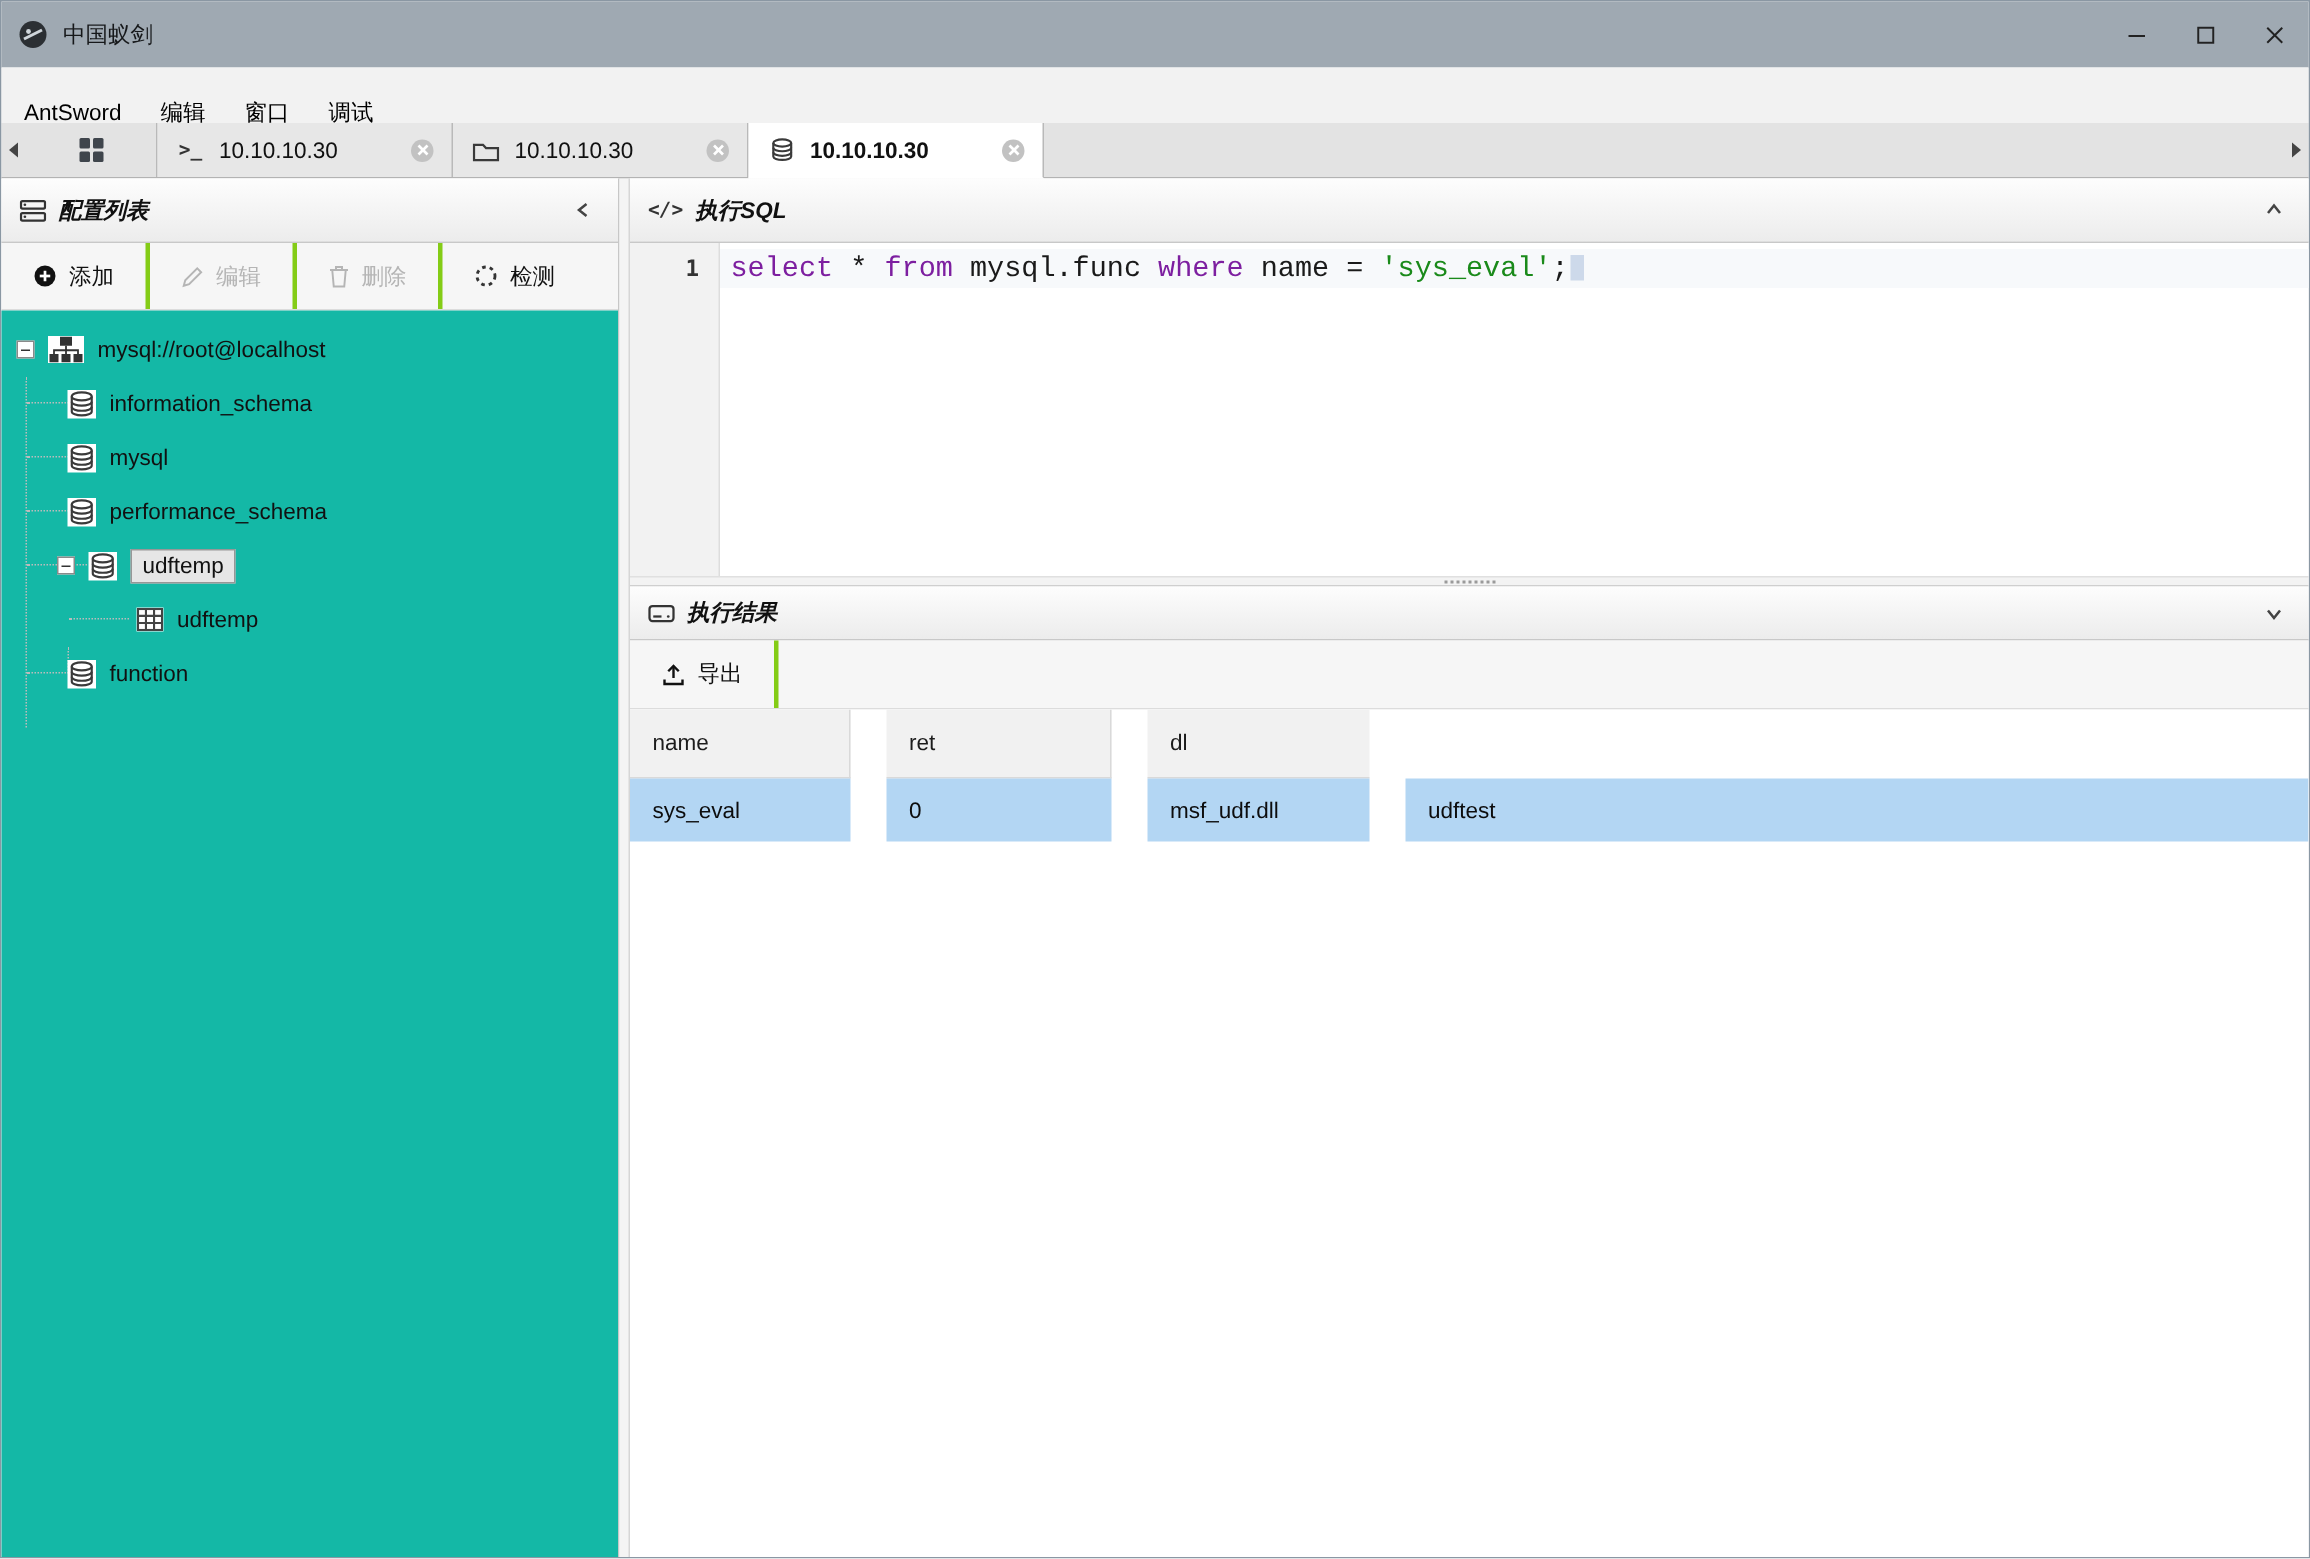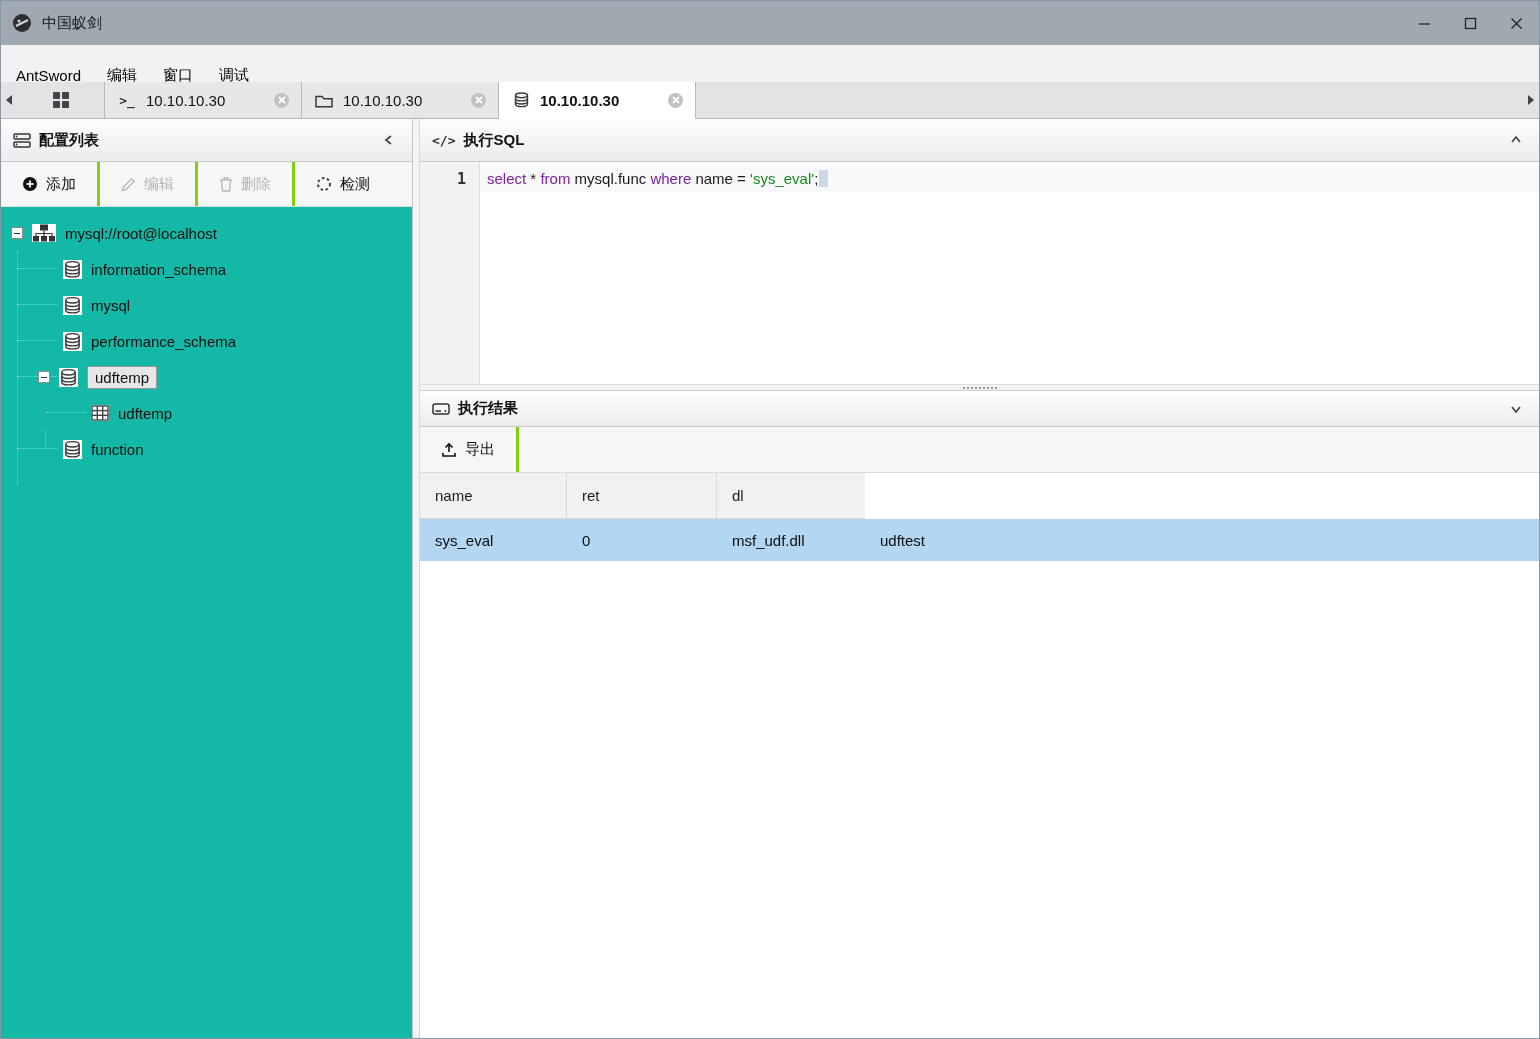--- a/index.html
+++ b/index.html
@@ -36,68 +36,68 @@
   .tab-close svg { stroke:#fff; stroke-width:1.8; }
   .tabbar .spacer { flex:1; }
 
   
   .main { flex:1; display:flex; min-height:0; }
   .left-panel { width:412px; flex:none; display:flex; flex-direction:column; border-right:1px solid #c7c7c7; background:#fff; }
   .v-splitter { width:7px; flex:none; background:#f4f4f4; border-right:1px solid #d6d6d6; cursor:col-resize; }
   .right-panel { flex:1; display:flex; flex-direction:column; min-width:0; background:#fff; }
 
   
-  .panel-header { height:43px; flex:none; background:linear-gradient(#fdfdfd,#ececec); border-bottom:1px solid #c8c8c8; display:flex; align-items:center; gap:8px; padding:0 12px; font-weight:bold; }
+  .panel-header { height:43px; flex:none; background:linear-gradient(#fdfdfd,#ececec); border-bottom:1px solid #c8c8c8; display:flex; align-items:center; gap:8px; padding:0 12px; font-weight:bold;font-style:italic; }
   .panel-header.small { height:36px; }
   .header-chevron { margin-left:auto; display:flex; align-items:center; justify-content:center; width:22px; height:22px; }
   .header-chevron svg { stroke:#444; stroke-width:1.7; fill:none; }
   .code-glyph { font-family:"DejaVu Sans Mono",monospace; font-size:13px; font-weight:bold; color:#333; }
 
   .toolbar { height:45px; flex:none; background:#f6f6f6; border-bottom:1px solid #dcdcdc; display:flex; align-items:stretch; }
   .toolbar.result-toolbar { height:46px; }
   .tb-btn { display:flex; align-items:center; justify-content:center; gap:8px; padding:0 21px; min-width:96px; color:#111; }
   .tb-btn.divided { border-right:3px solid #84cc16; }
   .tb-btn.disabled { color:#b5b5b5; }
   .caret-down { width:0; height:0; border-left:4px solid transparent; border-right:4px solid transparent; border-top:5px solid #333; margin-left:2px; }
   .run-tri { width:0; height:0; border-top:6px solid transparent; border-bottom:6px solid transparent; border-left:10px solid #111; }
 
   
   .tree { flex:1; position:relative; padding-top:8px; overflow:hidden; background:#14b8a6; }
   .tree-row { height:36px; display:flex; align-items:center; gap:9px; position:relative; }
   .tree-row.root-row { padding-left:10px; }
-  .tree-row.db-row { padding-left:62px; }
+  .tree-row.db-row { padding-left:44px; }
   .tree-row.db-row.with-exp { padding-left:37px; }
   .tree-row.child-row { padding-left:90px; }
   .tree-row .label { white-space:nowrap; }
   .label.selected { background:#e6e6e6; border:1px solid #979797; padding:2px 7px; }
   .expander { width:12px; height:12px; border:1px solid #8a8a8a; background:#fff; display:flex; align-items:center; justify-content:center; flex:none; position:relative; z-index:2; }
   .expander i { display:block; width:6px; border-top:1px solid #333; }
   .tree-icon { flex:none; display:flex; align-items:center; position:relative; z-index:2; background:#fff; }
   .guide { position:absolute; border-color:#bcbcbc !important; z-index:1; }
   .guide.v1 { left:16px; top:44px; height:234px; border-left:1px dotted #bcbcbc; }
   .guide.v2 { left:44px; top:224px; height:18px; border-left:1px dotted #bcbcbc; }
   .db-row::before { content:""; position:absolute; left:17px; width:40px; top:17px; border-top:1px dotted #bcbcbc; }
   .child-row::before { content:""; position:absolute; left:45px; width:40px; top:17px; border-top:1px dotted #bcbcbc; }
 
   
   .sql-editor { height:222px; flex:none; display:flex; background:#fff; border-bottom:0; }
   .gutter { width:60px; flex:none; background:#f2f2f2; border-right:1px solid #dddddd; text-align:right; padding:4px 13px 0 0; font-family:"DejaVu Sans Mono",monospace; font-size:15px; line-height:26px; color:#333; font-weight:bold; }
-  .code-area { flex:1; padding-top:4px; font-family:Liberation Sans, sans-serif; font-size:15px; line-height:26px; min-width:0; }
+  .code-area { flex:1; padding-top:4px; font-family:Liberation Mono, monospace; font-size:19px; line-height:26px; min-width:0; }
   .code-line { white-space:pre; padding-left:7px; background:#f7f9fb; }
   .tok-keyword { color:var(--sql-keyword,#7d1fa0); }
   .tok-plain { color:#1a1a1a; }
   .tok-string { color:var(--sql-string,#1a8a1a); }
   .cursor { display:inline-block; width:9px; height:17px; background:#cdd9ea; vertical-align:-3px; margin-left:1px; }
 
   .h-splitter { height:7px; flex:none; background:#f3f3f3; border-top:1px solid #e0e0e0; border-bottom:1px solid #cfcfcf; display:flex; align-items:center; justify-content:center; cursor:row-resize; }
   .h-splitter i { display:block; width:34px; border-top:2px dotted #9a9a9a; }
 
   
   .result-area { flex:1; background:#fff; overflow:hidden; }
-  .rtable-header, .rtable-row { display:grid; grid-template-columns:147px 150px 148px 1fr; }
+  .rtable-header, .rtable-row { display:grid; grid-template-columns:147px 150px 148px 1fr;gap:24px; }
   .rtable-header .cell { height:46px; background:#f1f1f1; border-right:1px solid #d9d9d9; border-bottom:1px solid #d9d9d9; display:flex; align-items:center; padding-left:15px; color:#1c1c1c; }
   .rtable-header .cell:last-child { border-right:none; }
   .rtable-row .cell { height:42px; background:var(--selection,#b3d6f3); display:flex; align-items:center; padding-left:15px; color:#0d0d0d; }
 
   svg.icon-stroke { stroke:#3a3a3a; fill:none; stroke-width:1.5; }
 </style>
 </head>
 <body>
 
 <div class="window">

